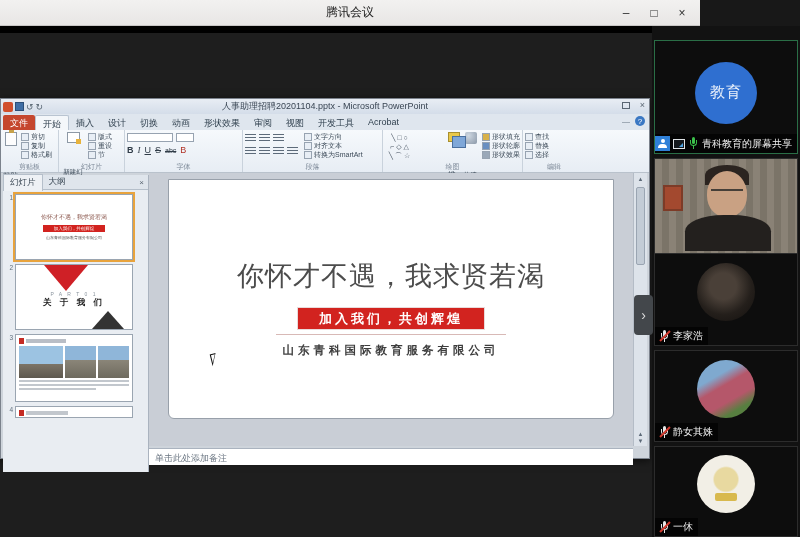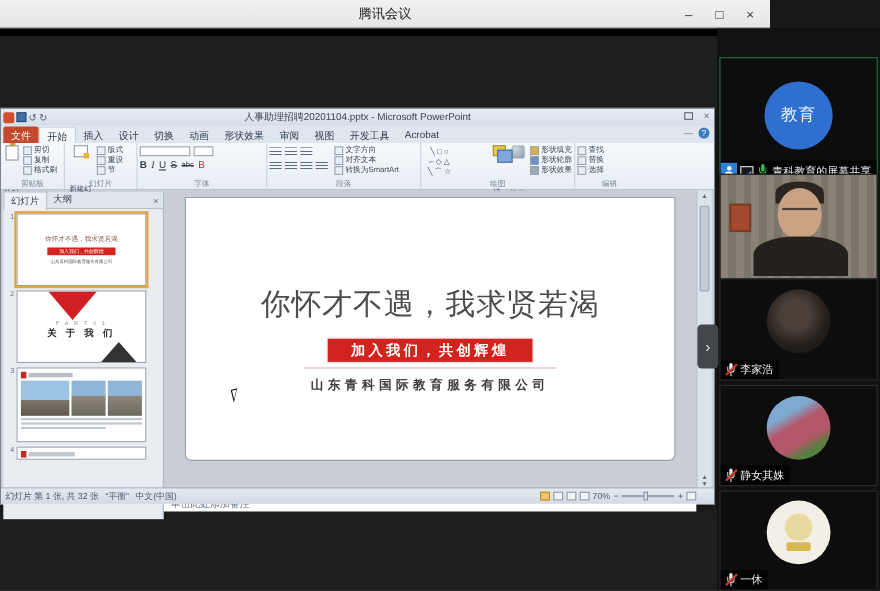--- a/index.html
+++ b/index.html
@@ -481,51 +481,31 @@
         <div class="vs-arrow">▲</div>
         <div class="vs-thumb"></div>
         <div class="vs-bottom">
           <span>▲</span>
           <span>▼</span>
         </div>
       </div>
 
       <div class="notes">单击此处添加备注</div>
 
-      <div class="statusbar">
-        <div class="status-left">
-          <span>幻灯片 第 1 张, 共 32 张</span>
-          <span>“平衡”</span>
-          <span>中文(中国)</span>
-        </div>
-        <div class="status-right">
-          <span class="view-ic sel"></span>
-          <span class="view-ic"></span>
-          <span class="view-ic"></span>
-          <span class="view-ic"></span>
-          <span>70%</span>
-          <span>−</span>
-          <span class="zoom-track">
-              <span class="zoom-thumb"></span>
-            </span>
-          <span>+</span>
-          <span class="fit-ic"></span>
-        </div>
-      </div>
     </div>
 
     <div class="side-toggle">
       <span>›</span>
     </div>
 
   </div>
 
   <div class="sidebar">
 
-    <div class="tile speaking" style="top:14px; height:114px;margin-top:12px;">
+    <div class="tile speaking" style="top:14px; height:114px;">
       <div class="avatar-blue">教育</div>
       <div class="tile-namebar">
         <span class="sq-icon sq-blue">
             <span class="person-g"></span>
           </span>
         <span class="screen-g"></span>
         <span class="mic on">
             <span class="cap"></span>
             <span class="arc"></span>
             <span class="stem"></span>

